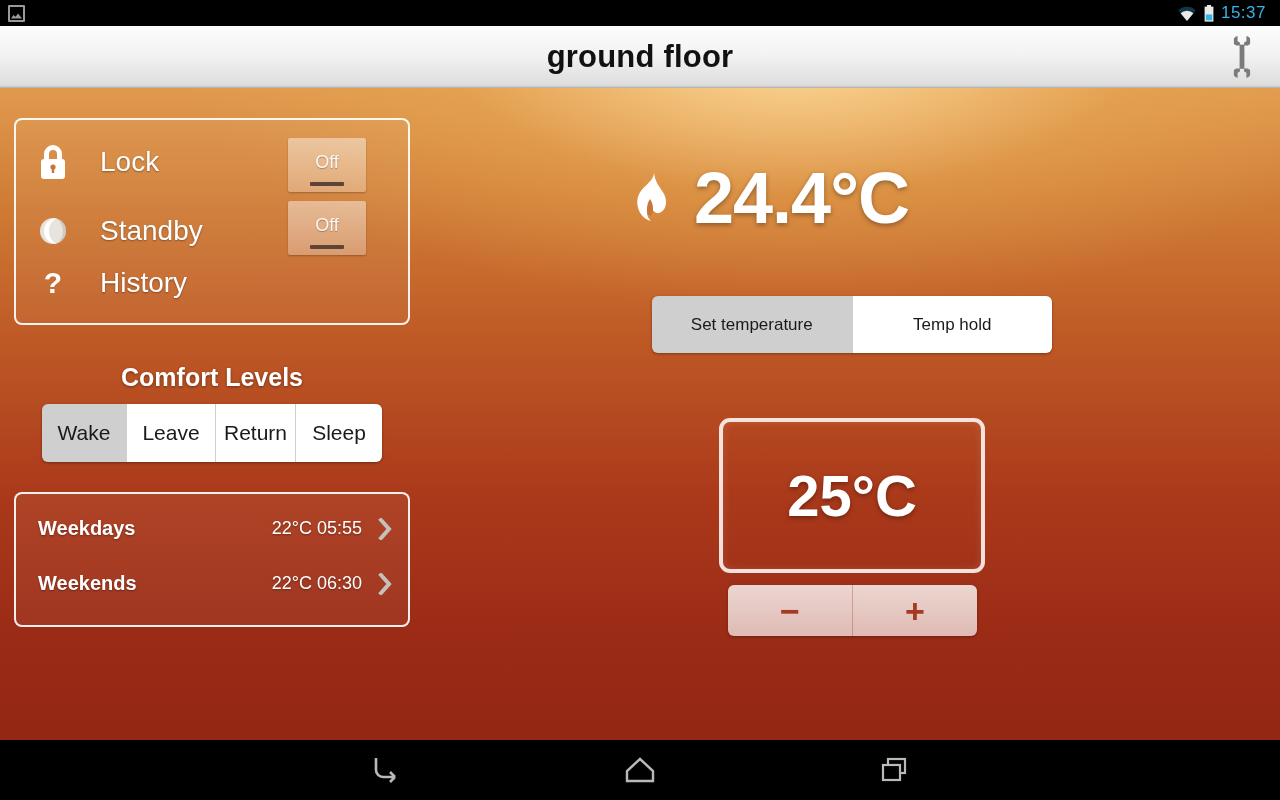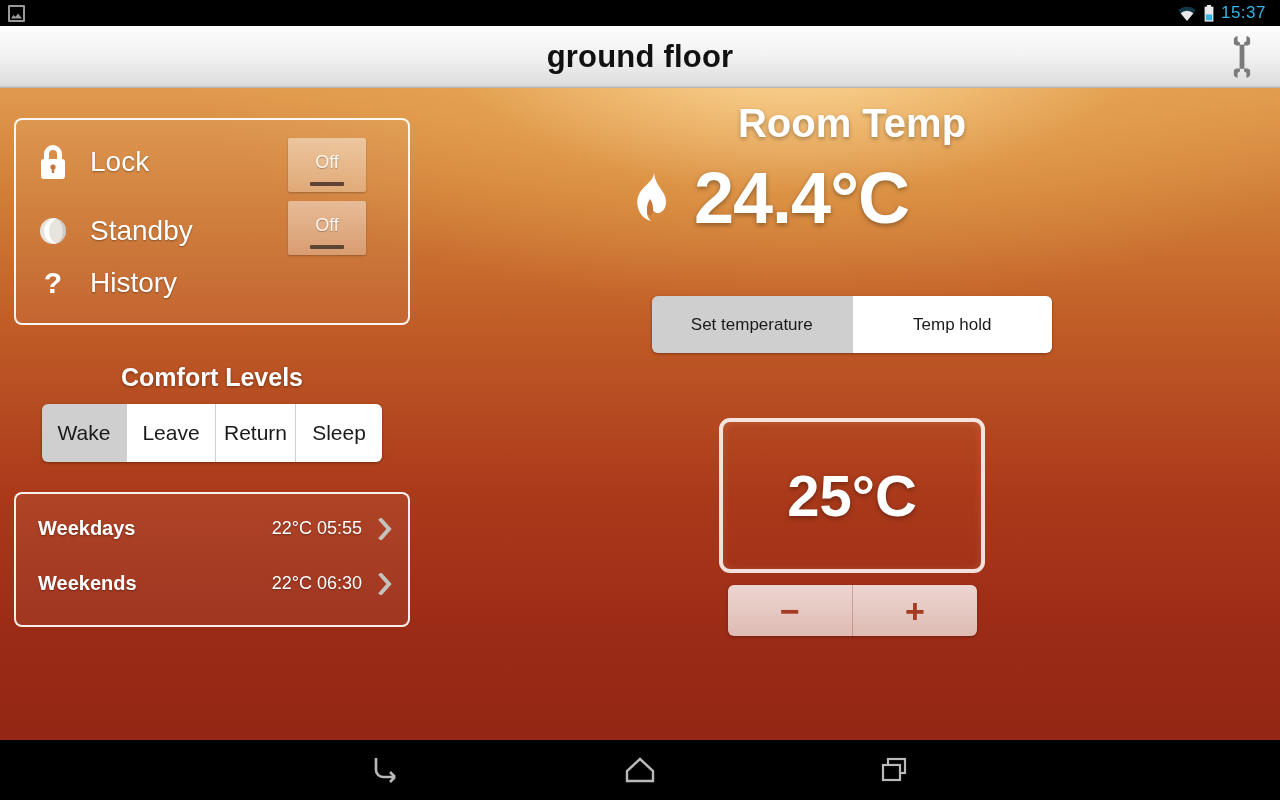--- a/index.html
+++ b/index.html
@@ -68,21 +68,21 @@
   .card {
     position: absolute;
     border: 2px solid rgba(255,255,255,.92);
     border-radius: 8px;
     background: rgba(255,255,255,.05);
   }
   #controls-card { left: 14px; top: 30px; width: 396px; height: 207px; }
 
   .ctrl-row {
     position: absolute; left: 18px;
-    display: flex; align-items: center; gap: 18px;
+    display: flex; align-items: center; gap: 28px;
   }
   .ctrl-label {
     font-size: 28px; color: #fff; font-weight: normal;
     text-shadow: 0 1px 2px rgba(0,0,0,.35);
   }
   .ctrl-icon { width: 38px; display: flex; align-items: center; justify-content: center; }
 
   .toggle {
     position: absolute;
     width: 78px; height: 54px; border-radius: 2px;
@@ -301,21 +301,20 @@
         <div class="sched-name">Weekends</div>
         <div class="sched-value">22°C 06:30</div>
         <div class="sched-chevron">
           <svg width="15" height="22" viewBox="0 0 15 22">
             <path d="M3 2 L11 11 L3 20" stroke="#c4c1bd" stroke-width="4" fill="none" stroke-linecap="square"></path>
           </svg>
         </div>
       </div>
     </div>
 
-    <div id="room-temp-title">Room Temp</div>
     <div id="room-temp-row">
       <svg width="44" height="58" viewBox="0 0 44 58">
         <path d="M26 2 C27 13 13 17 10 28 C7 39 14 50 23 52 C17 46 18 38 23 33
                  C22 40 27 45 31 44 C38 42 40 33 36 25 C33 19 26 13 26 2 Z" fill="#fff"></path>
         <path d="M22 30 C18 36 18 44 22 47 C26 44 26 36 22 30 Z" fill="#c8753a"></path>
       </svg>
       <div id="room-temp-value">24.4°C</div>
     </div>
 
     <div class="segmented" id="mode-seg">

